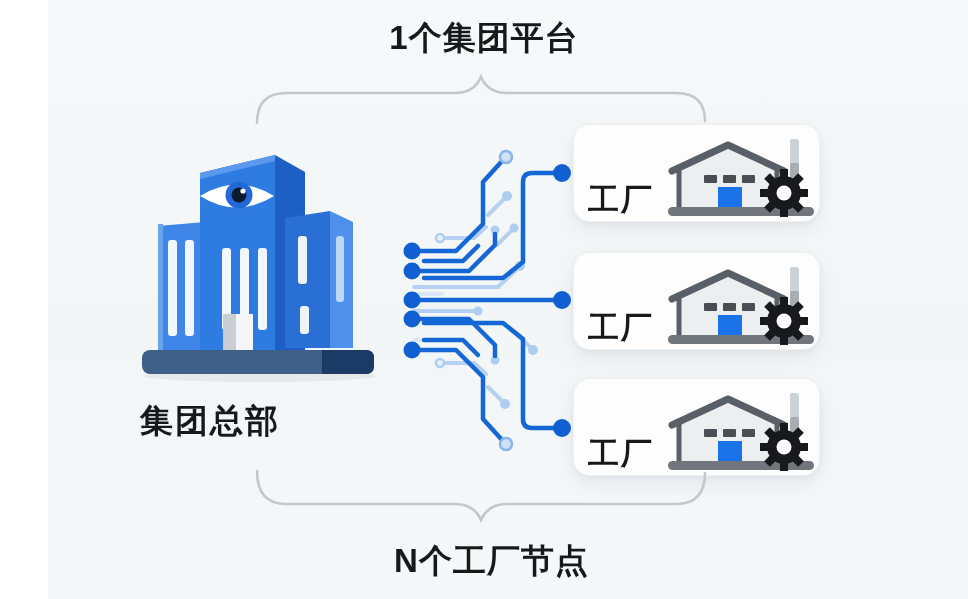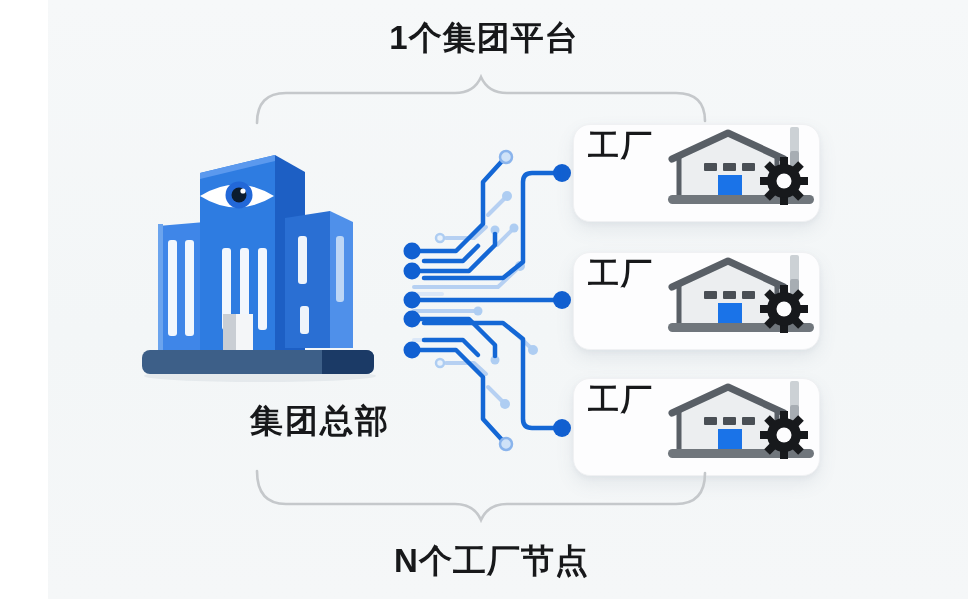--- a/index.html
+++ b/index.html
@@ -4,31 +4,31 @@
 <style>
   html,body{margin:0;padding:0;}
   body{font-family:"Liberation Sans","DejaVu Sans",sans-serif;background:#ffffff;}
   .canvas{position:relative;width:968px;height:599px;overflow:hidden;
           background:linear-gradient(180deg,#f6f8f9 0%,#f3f6f7 55%,#f5f7f8 100%);}
   .left-strip{position:absolute;left:0;top:0;width:48px;height:599px;background:#ffffff;}
   .title{position:absolute;color:#17181a;font-weight:700;letter-spacing:1px;
          text-align:center;white-space:nowrap;}
   .title-top{left:0;right:0;top:16px;font-size:33px;}
   .title-bottom{left:0;right:0;top:539px;font-size:33px;margin-left:15px;}
-  .hq-label{position:absolute;left:140px;top:399px;width:250px;text-align:right;
+  .hq-label{position:absolute;left:140px;top:399px;width:250px;text-align:left;
             color:#17181a;font-weight:700;font-size:33px;letter-spacing:2px;}
   .brace{position:absolute;left:250px;width:462px;height:62px;}
   .brace-top{top:68px;}
   .brace-bottom{top:462px;}
   .hq-art{position:absolute;left:140px;top:138px;width:250px;height:244px;}
   .circuit{position:absolute;left:390px;top:135px;width:200px;height:340px;}
   .factory-card{position:absolute;left:573px;width:247px;height:98px;
                 background:#fdfdfe;border:1px solid #f0f1f3;border-radius:17px;
                 box-shadow:0 8px 18px rgba(90,110,130,0.10),0 2px 5px rgba(90,110,130,0.06);
-                display:flex;align-items:flex-start;padding:0 8px 0 14px;box-sizing:border-box;gap:12px;}
+                display:flex;align-items:flex-end;padding:0 8px 0 14px;box-sizing:border-box;gap:12px;}
   .card-1{top:124px;} .card-2{top:252px;} .card-3{top:378px;}
   .factory-label{color:#17181a;font-weight:700;font-size:31px;letter-spacing:2px;flex:0 0 auto;}
   .factory-icon{flex:0 0 auto;margin-left:auto;}
 </style>
 </head>
 <body>
 
 <div class="canvas">
   <div class="left-strip"></div>
 

